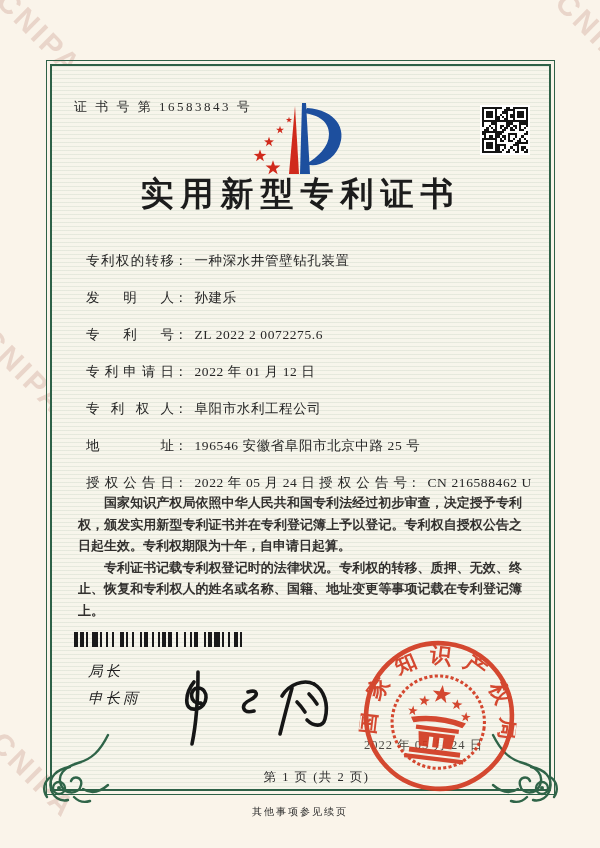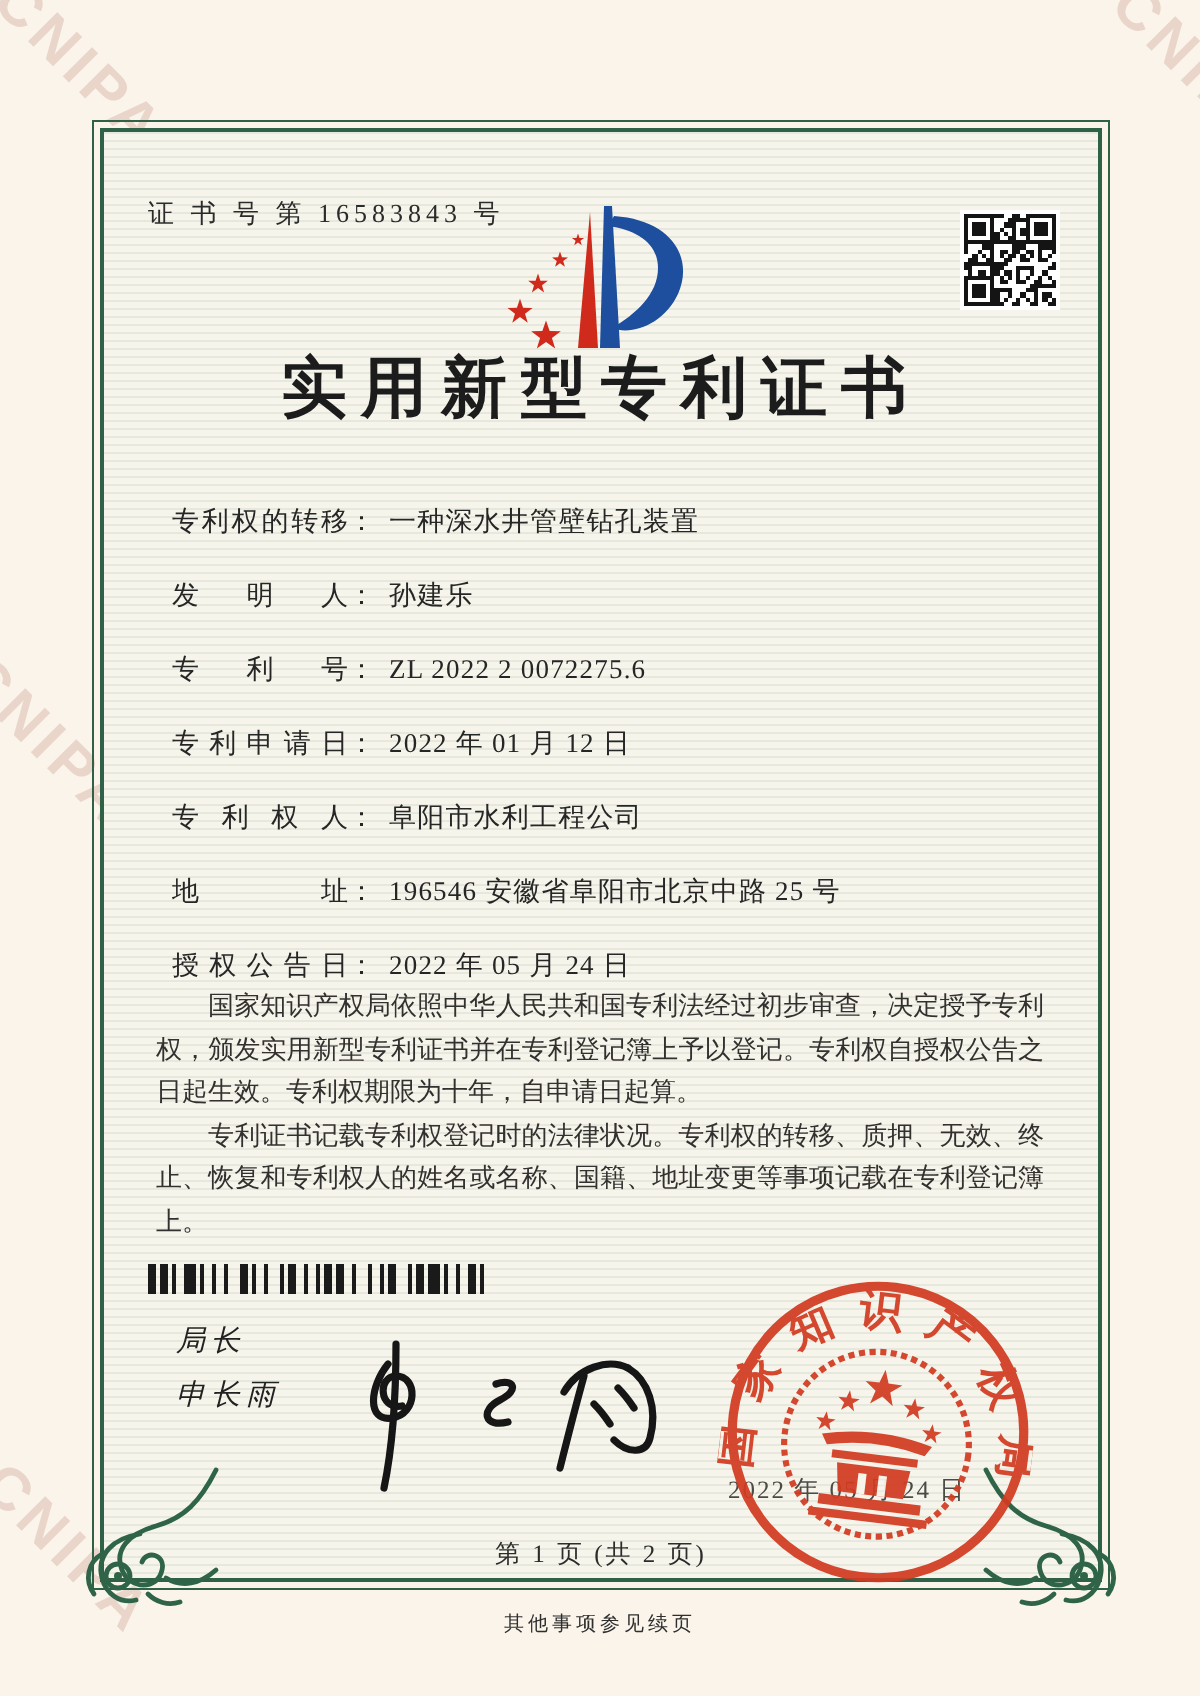--- a/index.html
+++ b/index.html
@@ -47,37 +47,37 @@
   .fields{position:absolute;left:34px;top:176px;width:430px;font-size:13.5px;}
   .frow{height:37px;line-height:37px;position:relative;white-space:nowrap;}
   .flabel{
     display:inline-block;width:88px;vertical-align:top;
     text-align:justify;text-align-last:justify;letter-spacing:0;
   }
   .fvalue{margin-left:7px;letter-spacing:0.6px;}
   .fpair2{position:absolute;left:233px;top:0;}
   .body-text{
     position:absolute;left:26px;top:426px;width:444px;
-    font-size:13px;line-height:21.5px;text-align:justify;color:#33312f;
+    font-size:13px;line-height:21.5px;text-align:justify;color:#33312f;font-weight:bold;
   }
   .body-text p{margin:0;text-indent:2em;}
   .barcode{
     position:absolute;left:22px;top:566px;width:170px;height:15px;
     display:flex;overflow:hidden;align-items:stretch;
   }
   .barcode i{display:block;height:100%;flex:none;}
   .barcode i.bar{background:#1a1a1a;}
   .director{position:absolute;left:36px;top:592px;font-size:14.5px;letter-spacing:3px;line-height:27px;color:#222;font-style:italic;}
   .signature{position:absolute;left:104px;top:600px;width:200px;height:84px;}
   .seal-date{
     position:absolute;left:312px;top:671px;width:150px;
     font-size:12.5px;letter-spacing:1px;color:#4c4a45;z-index:1;
   }
   .seal{position:absolute;left:309px;top:572px;width:156px;height:156px;z-index:2;transform:rotate(7deg);opacity:0.93;}
-  .page-info{position:absolute;left:0;top:703px;width:100%;text-align:center;font-size:12.5px;letter-spacing:1.5px;color:#2c2c2c;}
+  .page-info{position:absolute;left:16px;top:703px;width:100%;text-align:center;font-size:12.5px;letter-spacing:1.5px;color:#2c2c2c;}
   .footer-note{position:absolute;left:0;top:805px;width:100%;text-align:center;font-size:10px;letter-spacing:2px;color:#2e2e2e;}
   .ornament{position:absolute;width:74px;height:74px;bottom:-16px;}
   .ornament.bl{left:-14px;}
   .ornament.br{right:-14px;transform:scale(-1,1);}
 </style>
 </head>
 <body>
 
 <span class="watermark" style="left:-14px;top:16px;">CNIPA</span>
 <span class="watermark" style="left:545px;top:18px;">CNIPA</span>
@@ -565,20 +565,21 @@
       <span class="flabel">专利申请日</span><span>：</span><span class="fvalue">2022 年 01 月 12 日</span>
     </div>
     <div class="frow">
       <span class="flabel">专利权人</span><span>：</span><span class="fvalue">阜阳市水利工程公司</span>
     </div>
     <div class="frow">
       <span class="flabel">地址</span><span>：</span><span class="fvalue">196546 安徽省阜阳市北京中路 25 号</span>
     </div>
     <div class="frow">
       <span><span class="flabel">授权公告日</span><span>：</span><span class="fvalue">2022 年 05 月 24 日</span></span>
+      <span class="fpair2"><span class="flabel">授权公告号</span><span>：</span><span class="fvalue">CN 216588462 U</span></span>
     </div>
   </div>
 
   <div class="body-text">
     <p>国家知识产权局依照中华人民共和国专利法经过初步审查，决定授予专利权，颁发实用新型专利证书并在专利登记簿上予以登记。专利权自授权公告之日起生效。专利权期限为十年，自申请日起算。</p>
     <p>专利证书记载专利权登记时的法律状况。专利权的转移、质押、无效、终止、恢复和专利权人的姓名或名称、国籍、地址变更等事项记载在专利登记簿上。</p>
   </div>
 
   <div class="barcode">
       <i class="bar" style="width: 4px;"></i>

